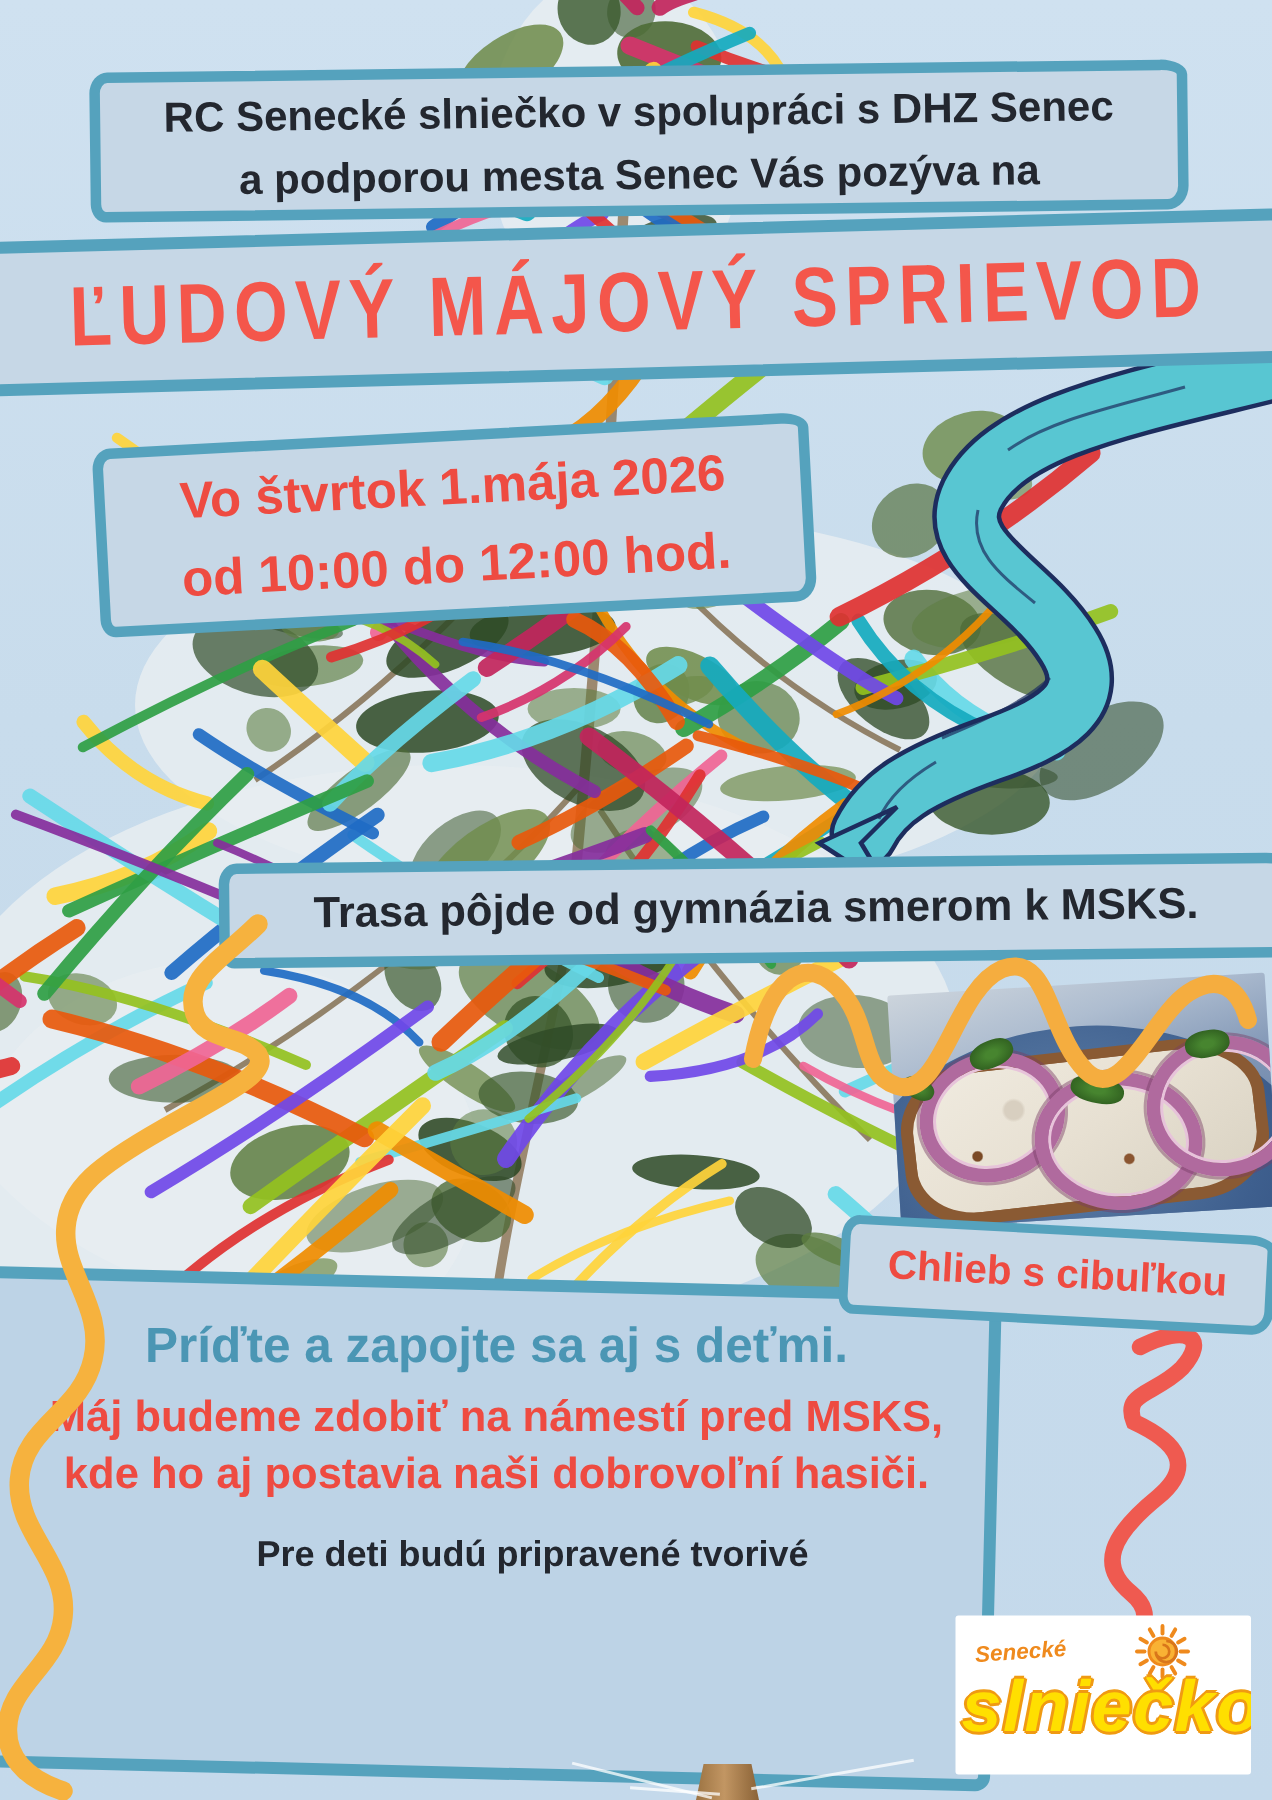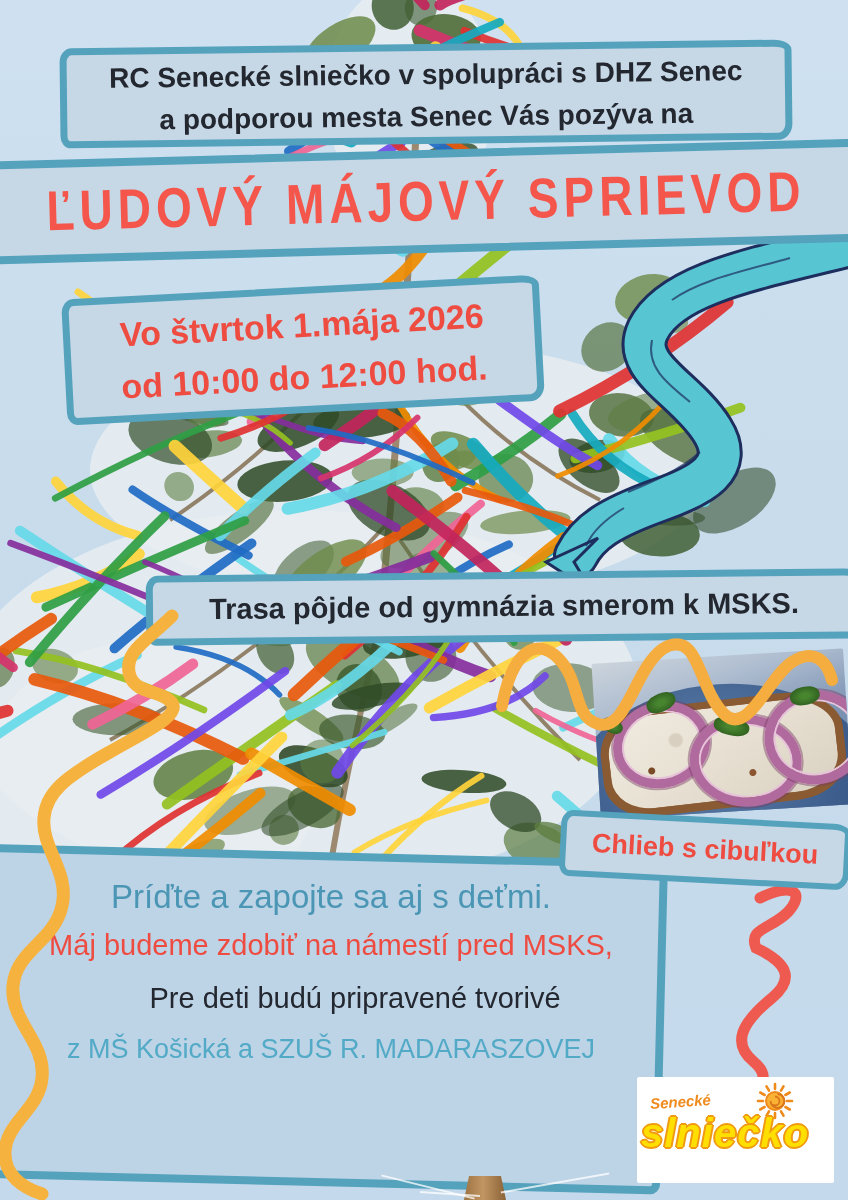--- a/index.html
+++ b/index.html
@@ -33,24 +33,24 @@
   .route-band .bline{font-size:29px;line-height:54px;color:#23272f;}
   .chlieb-banner{left:560px;top:817px;width:290px;height:66px;border-width:6px;transform:rotate(3deg);z-index:4;}
   .chlieb-banner .bline{font-size:27px;line-height:52px;color:#ee4b41;}
   
   .bottom-panel{
     position:absolute;left:-28px;top:852px;width:692px;height:334px;
     background:#bdd3e6;border:8px solid #55a2bd;box-sizing:border-box;
     border-radius:8px 14px 10px 8px;transform:rotate(1.4deg);z-index:2;
   }
   .panel-text{position:absolute;left:0;top:878px;width:662px;z-index:3;text-align:center;}
-  .panel-text div{white-space:nowrap;font-weight:normal;}
+  .panel-text div{white-space:nowrap;font-weight:bold;}
   .t-heading{font-size:33px;color:#4b96b4;margin-bottom:10px;}
   .t-red{font-size:29px;color:#ee4b41;line-height:38px;}
-  .t-dark{font-size:29px;color:#23272f;line-height:37px;padding-left:48px;}
+  .t-dark{font-size:24px;color:#23272f;line-height:37px;padding-left:48px;}
   .t-teal{font-size:27px;color:#52aac6;line-height:36px;}
   .gap-sm{height:14px;}
   .gap-md{height:16px;}
   
   .food-photo{
     position:absolute;left:596px;top:656px;width:252px;height:156px;overflow:hidden;
     transform:rotate(-3.5deg);background:linear-gradient(165deg,#ccd4dc 0%,#aebdd0 25%,#7e94b4 55%,#5d77a0 100%);
     z-index:3;border-radius:2px;
   }
   .plate{position:absolute;left:-30px;top:28px;width:310px;height:220px;border-radius:50%;
@@ -77,21 +77,21 @@
   .parsley.p1{left:52px;top:34px;transform:rotate(-20deg);}
   .parsley.p2{left:118px;top:62px;transform:rotate(15deg);width:36px;}
   .parsley.p3{left:196px;top:36px;transform:rotate(-8deg);}
   .parsley.p4{left:6px;top:56px;transform:rotate(30deg);width:22px;height:14px;}
   
   .logo-box{position:absolute;left:637px;top:1077px;width:197px;height:106px;background:#ffffff;
     z-index:5;border-radius:2px;overflow:hidden;}
   .logo-region{position:absolute;left:13px;top:16px;font-size:15px;font-weight:bold;font-style:italic;
     color:#ef8a1d;transform:rotate(-4deg);}
   .logo-name{position:absolute;left:4px;top:34px;width:190px;
-    font-size:40px;font-weight:bold;font-style:italic;color:#ffdf00;letter-spacing:1px;
+    font-size:48px;font-weight:bold;font-style:italic;color:#ffdf00;letter-spacing:1px;
     text-shadow:-2px 0 0 #f09a12,2px 0 0 #f09a12,0 -2px 0 #f09a12,0 2px 0 #f09a12,
       -1px -1px 0 #f09a12,1px 1px 0 #f09a12,1px -1px 0 #f09a12,-1px 1px 0 #f09a12;}
   .sun{position:absolute;left:116px;top:2px;}
   
   .pole{position:absolute;left:464px;top:1176px;width:42px;height:24px;z-index:3;
     background:linear-gradient(90deg,#9c7342 0%,#c29663 45%,#8a6236 100%);
     clip-path:polygon(12% 0,88% 0,100% 100%,0 100%);}
   .string{position:absolute;height:2px;background:rgba(255,255,255,.75);z-index:3;}
   .s1{left:380px;top:1186px;width:96px;transform:rotate(14deg);}
   .s2{left:500px;top:1182px;width:110px;transform:rotate(-10deg);}
@@ -341,24 +341,24 @@
   </svg>
 
   <div class="banner chlieb-banner">
     <div class="bline">Chlieb s cibuľkou</div>
   </div>
 
   <div class="bottom-panel"></div>
   <div class="panel-text">
     <div class="t-heading">Príďte a zapojte sa aj s deťmi.</div>
     <div class="t-red">Máj budeme zdobiť na námestí pred MSKS,</div>
+    <div class="t-red">kde ho aj postavia naši dobrovoľní hasiči.</div>
     <div class="gap-md"></div>
     <div class="t-dark">Pre deti budú pripravené tvorivé</div>
     <div class="gap-sm"></div>
-    <div class="t-teal">z MŠ Košická a SZUŠ R. MADARASZOVEJ</div>
   </div>
 
   <svg class="abs z4" width="848" height="1200" viewBox="0 0 848 1200" style="left:0;top:0;pointer-events:none;">
     <path d="M172,616 C148,640 122,652 130,676 C136,694 162,690 172,703 C180,716 148,730 108,753 C66,777 46,792 44,818 C41,848 70,872 62,906 C54,942 16,950 13,986 C10,1022 46,1042 42,1078 C39,1110 6,1122 5,1152 C4,1176 24,1188 42,1194" fill="none" stroke="#f6b23e" stroke-width="13" stroke-linecap="round"></path>
   </svg>
 
   <svg class="abs z3" width="848" height="1200" viewBox="0 0 848 1200" style="left:0;top:0;pointer-events:none;">
     <path d="M760,898 C792,882 806,892 788,912 C770,930 748,928 756,948 C786,962 796,978 772,998 C740,1024 732,1044 754,1062 C772,1077 762,1092 736,1103 C708,1115 700,1138 716,1162" fill="none" stroke="#ef5a50" stroke-width="11" stroke-linecap="round"></path>
   </svg>
 

